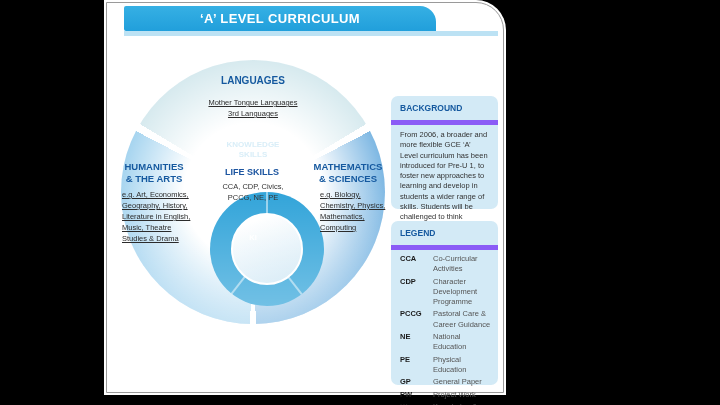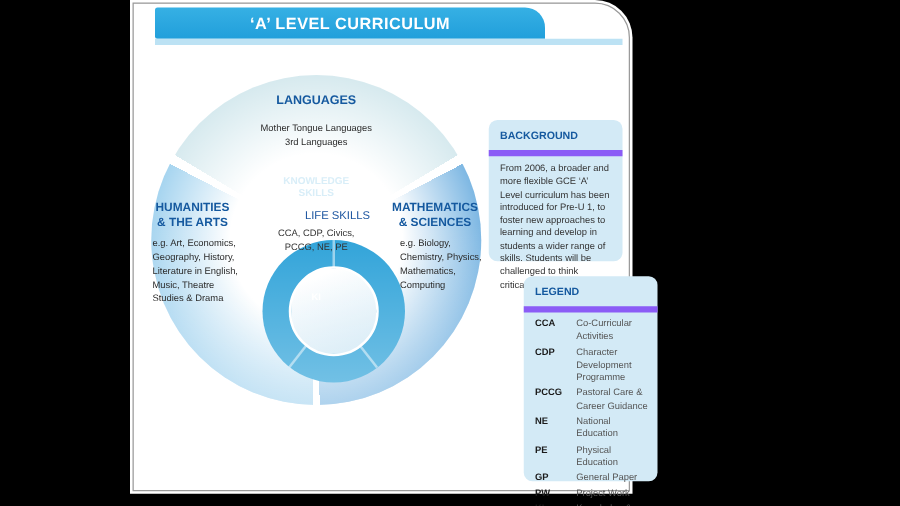--- a/index.html
+++ b/index.html
@@ -59,41 +59,41 @@
   }
   .core {
     position:absolute; left:110px; top:153px; width:72px; height:72px;
     border-radius:50%; border:2px solid #ffffff;
     background:linear-gradient(160deg,#ffffff 15%,#cde6f4 95%);
   }
   
   .t { position:absolute; text-align:center; }
   .preline { white-space:pre-line; }
   .sector-head { color:#15599f; font-weight:bold; font-size:9.5px; line-height:12px; }
-  .small { font-size:7.5px; color:#2b2b2b; line-height:11px; }
+  .small { font-size:7.5px; color:#2b2b2b; line-height:11px;text-decoration:underline; }
   .lang-label   { left:66px;  top:72px;  width:160px; font-size:10px; }
   .lang-items   { left:66px;  top:94px;  width:160px; }
   .hum-label    { left:2px;   top:158px; width:90px; }
   .hum-items    { left:15px;  top:186px; width:90px; text-align:left; white-space:nowrap; }
   .math-label   { left:196px; top:158px; width:90px; }
   .math-items   { left:213px; top:186px; width:80px; text-align:left; white-space:nowrap; }
   .knowledge    { left:106px; top:137px; width:80px; color:#d9eef8; font-weight:bold; font-size:8px; line-height:9.5px; }
   .ring-label   { width:20px; color:#fff; font-weight:bold; font-size:7.5px; }
   .gp { left:88px;  top:180px; }
   .pw { left:180px; top:180px; }
   .ki { left:136px; top:230px; }
-  .life-skills  { left:128px; top:164px; width:70px; color:#1c55a0; font-weight:normal; font-size:9px; }
+  .life-skills  { left:110px; top:164px; width:70px; color:#1c55a0; font-weight:bold; font-size:9px; }
   .life-items   { left:104px; top:178px; width:84px; font-size:7.5px; font-weight:normal; color:#333; line-height:11px; }
   
   .panel {
     position:absolute; left:284px; width:107px;
     background:#d3eaf6; border-radius:7px;
   }
   .panel-bg { top:93px;  height:113px; }
-  .panel-legend { top:218px; height:164px;margin-left:28px; }
+  .panel-legend { top:218px; height:164px; }
   .panel-head {
     color:#15599f; font-weight:bold; font-size:8.5px;
     padding:7px 9px 7px; margin:0 0 2px;
     border-bottom:5px solid #8b5cf6;
   }
   .panel-body {
     padding:3px 8px 0 9px; font-size:7.5px; line-height:10.3px; color:#333;
   }
   .legend-grid {
     display:grid; grid-template-columns:33px 1fr; row-gap:2px;

